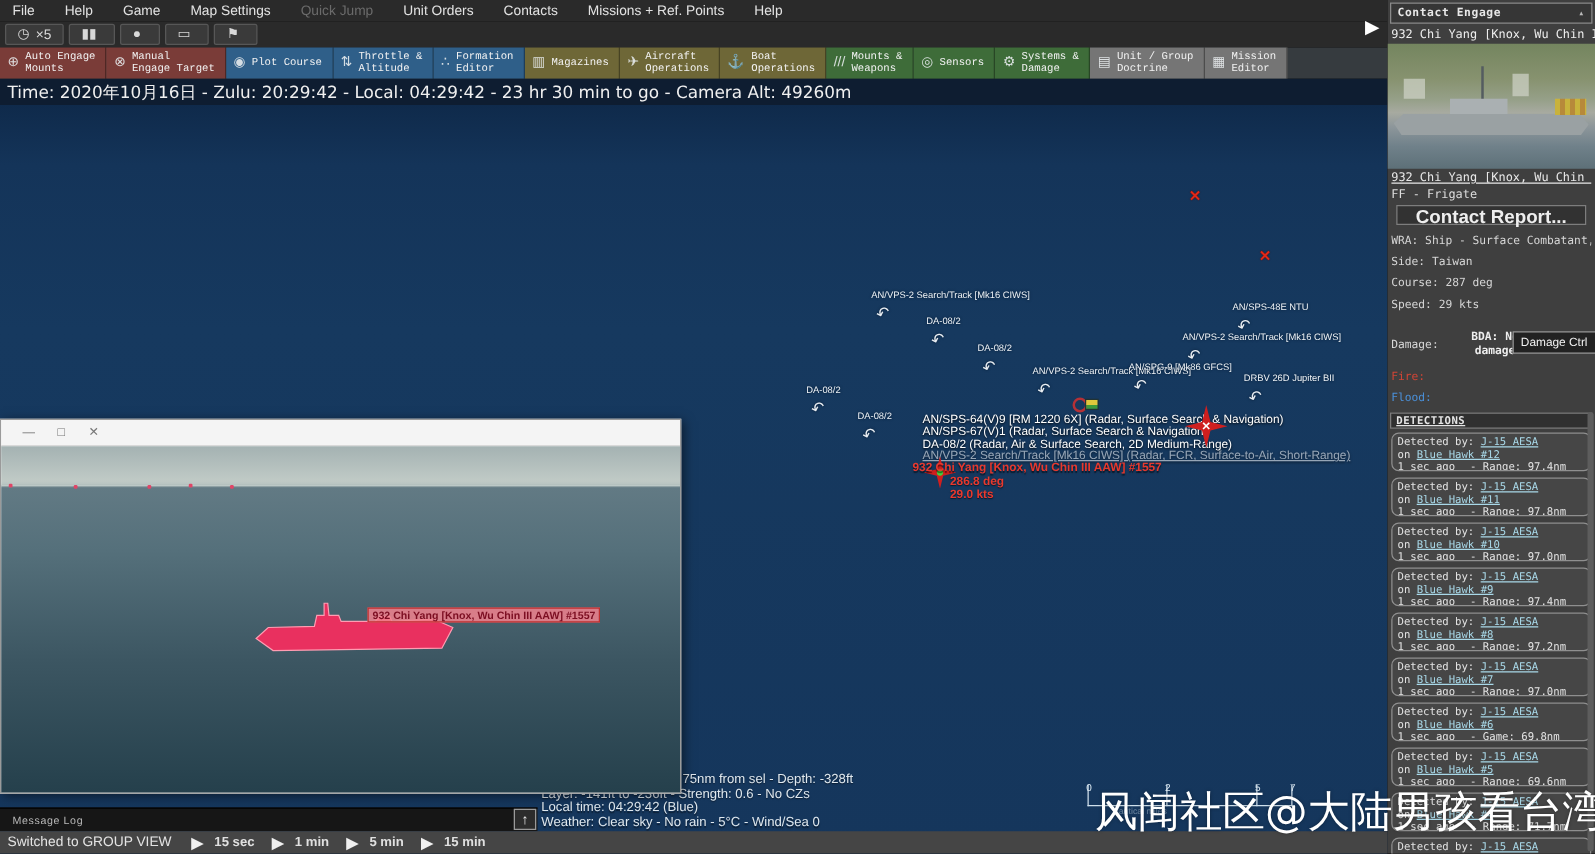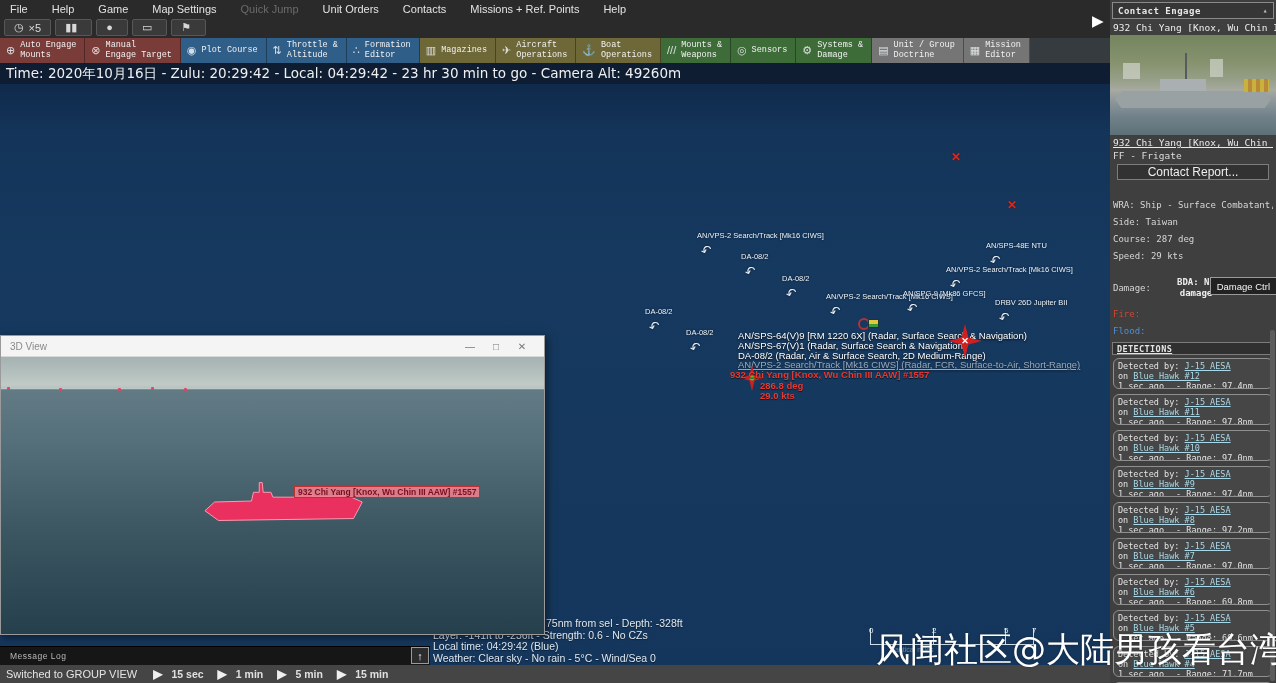--- a/index.html
+++ b/index.html
@@ -80,21 +80,21 @@
   .rp-title{padding:3px 3px 2px 3px;font-size:9.5px;white-space:nowrap;overflow:hidden;color:#eee;}
   .photo{position:relative;margin:0 0;height:100px;overflow:hidden;
     background:linear-gradient(180deg,#74855f 0%,#87926f 28%,#96a089 45%,#a7aaa0 55%,#8e979b 66%,#70818a 82%,#5d7078 100%);}
   .photo .bld{position:absolute;background:#ccd0c4;opacity:.75;}
   .photo .hull{position:absolute;left:3%;right:3%;top:56%;height:17%;background:#9aa1a3;clip-path:polygon(0 45%,5% 0,95% 0,100% 50%,96% 100%,4% 100%);}
   .photo .sup{position:absolute;left:30%;top:44%;width:28%;height:14%;background:#aab0b2;}
   .photo .mast{position:absolute;left:45%;top:18%;width:2px;height:40%;background:#545c60;}
   .photo .crates{position:absolute;right:4%;top:44%;width:15%;height:13%;background:repeating-linear-gradient(90deg,#c8b23c 0 4px,#b7893a 4px 8px);}
   .rp-link{display:block;margin:2px 3px 0 3px;font-size:9.5px;color:#e9e9e9;text-decoration:underline;white-space:nowrap;overflow:hidden;}
   .rp-type{margin:2px 3px;font-size:9.5px;color:#ddd;}
-  .rp-btn{display:block;margin:3px auto 20px auto;width:152px;height:16px;background:#323232;border:1px solid #7d7d7d;color:#eee;font-size:12px;font-family:"Liberation Sans",sans-serif;}
+  .rp-btn{display:block;margin:3px auto 8px auto;width:152px;height:16px;background:#323232;border:1px solid #7d7d7d;color:#eee;font-size:15px;font-family:"Liberation Sans",sans-serif;font-weight:bold;}
   .rp-row{margin:7px 3px 0 3px;font-size:9px;color:#d6d6d6;white-space:nowrap;overflow:hidden;}
   .dmg-row{position:relative;margin-top:14px;height:30px;}
   .dmg-lbl{position:absolute;left:3px;top:8px;font-size:9px;color:#d6d6d6;}
   .dmg-bda{position:absolute;left:58px;top:2px;width:56px;font-size:9px;font-weight:bold;color:#eee;text-align:center;line-height:11px;}
   .dmg-ctl{position:absolute;right:-1px;top:2px;height:18px;background:#222;border:1px solid #9a9a9a;color:#f2f2f2;font-size:9.5px;font-family:"Liberation Sans",sans-serif;padding:0 6px;z-index:11;}
   .rp-fire{margin:4px 3px 0 3px;font-size:9px;color:#d04536;}
   .rp-flood{margin:7px 3px 0 3px;font-size:9px;color:#4a90d9;}
   .det-head{margin:6px 2px 2px 2px;height:13px;background:#303030;border:1px solid #7c7c7c;font-size:8.5px;font-weight:bold;color:#e5e5e5;text-decoration:underline;display:flex;align-items:center;padding:0 4px;letter-spacing:.4px;}
   .det-list{padding:1px 3px;}
   .det-item{border:1px solid #8f8f8f;border-radius:6px;background:#464646;margin-bottom:5px;padding:2px 4px;height:31px;overflow:hidden;}
@@ -346,21 +346,20 @@
 <div class="sline">75nm from sel - Depth: -328ft</div>
     <div class="sline">Layer: -141ft to -236ft - Strength: 0.6 - No CZs</div>
     <div class="sline">Local time: 04:29:42 (Blue)</div>
     <div class="sline">Weather: Clear sky - No rain - 5°C - Wind/Sea 0</div>
   </div>
 
 <div class="expand-arrow">▶</div>
 
 <div class="win3d">
   <div class="win3d-title">
-    <span class="t">3D View</span>
     <span class="wc">—</span>
     <span class="wc">□</span>
     <span class="wc">✕</span>
   </div>
   <div class="scene3d">
     <div class="horizon"></div>
     <div class="fdot" style="left:6px;top:30px;"></div>
     <div class="fdot" style="left:58px;top:31px;"></div>
     <div class="fdot" style="left:117px;top:31px;"></div>
     <div class="fdot" style="left:150px;top:30px;"></div>
@@ -498,21 +497,21 @@
       </div>
     </div>
       <div class="det-item">
       <div class="det-line">
         <span>Detected by: </span><a class="lk">J-15 AESA</a>
       </div>
       <div class="det-line">
         <span>on </span><a class="lk">Blue Hawk #6</a>
       </div>
       <div class="det-line">
-        <span>1 sec ago</span><span class="rng">- Range: 69.8nm</span>
+        <span>1 sec ago</span><span class="rng">- Game: 69.8nm</span>
       </div>
     </div>
       <div class="det-item">
       <div class="det-line">
         <span>Detected by: </span><a class="lk">J-15 AESA</a>
       </div>
       <div class="det-line">
         <span>on </span><a class="lk">Blue Hawk #5</a>
       </div>
       <div class="det-line">

